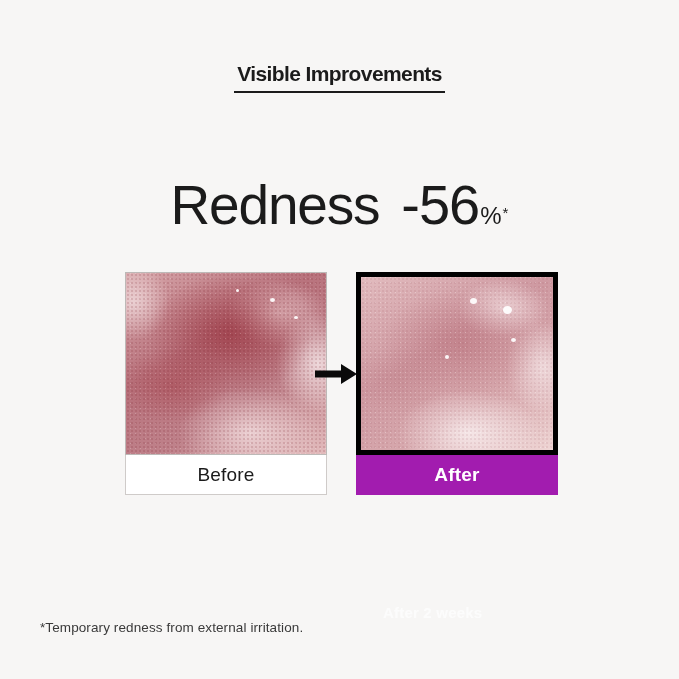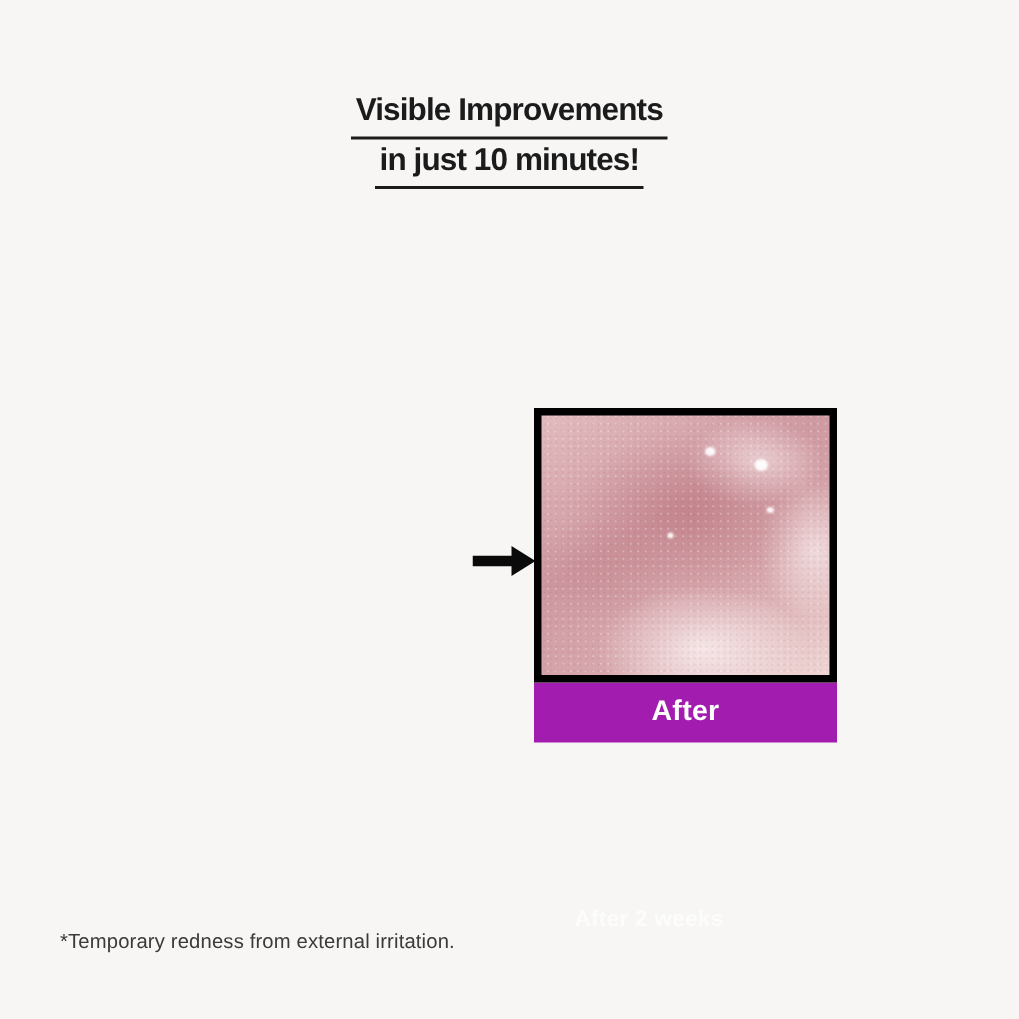--- a/index.html
+++ b/index.html
@@ -207,26 +207,37 @@
     opacity: 0.95;
   }
 </style>
 </head>
 <body>
 
 <div class="stage">
 
   <div class="headline">
     <span class="headline-line"><span>Visible Improvements</span></span>
-    <span class="headline-line"><span>in just 10 minutes!</span></span>
-  </div>
-
+  </div>
+
+  <div class="metric-row">
+    <span class="metric-label">Redness</span><span class="metric-value">-56</span><span class="metric-unit">%</span><span class="metric-star">*</span>
+  </div>
 
   <div class="compare">
 
+    <div class="panel panel-before">
+      <div class="swatch swatch-before">
+        <div class="grain"></div>
+        <div class="sparkle" style="left:72%; top:14%; width:5px; height:4px;"></div>
+        <div class="sparkle" style="left:84%; top:24%; width:4px; height:3px;"></div>
+        <div class="sparkle" style="left:55%; top:9%; width:3px; height:3px;"></div>
+      </div>
+      <div class="caption caption-before">Before</div>
+    </div>
 
     <div class="panel panel-after">
       <div class="swatch swatch-after">
         <div class="grain grain-light"></div>
         <div class="sparkle" style="left:57%; top:12%; width:7px; height:6px;"></div>
         <div class="sparkle" style="left:74%; top:17%; width:9px; height:8px;"></div>
         <div class="sparkle" style="left:78%; top:35%; width:5px; height:4px;"></div>
         <div class="sparkle" style="left:44%; top:45%; width:4px; height:4px;"></div>
       </div>
       <div class="caption caption-after">After</div>

